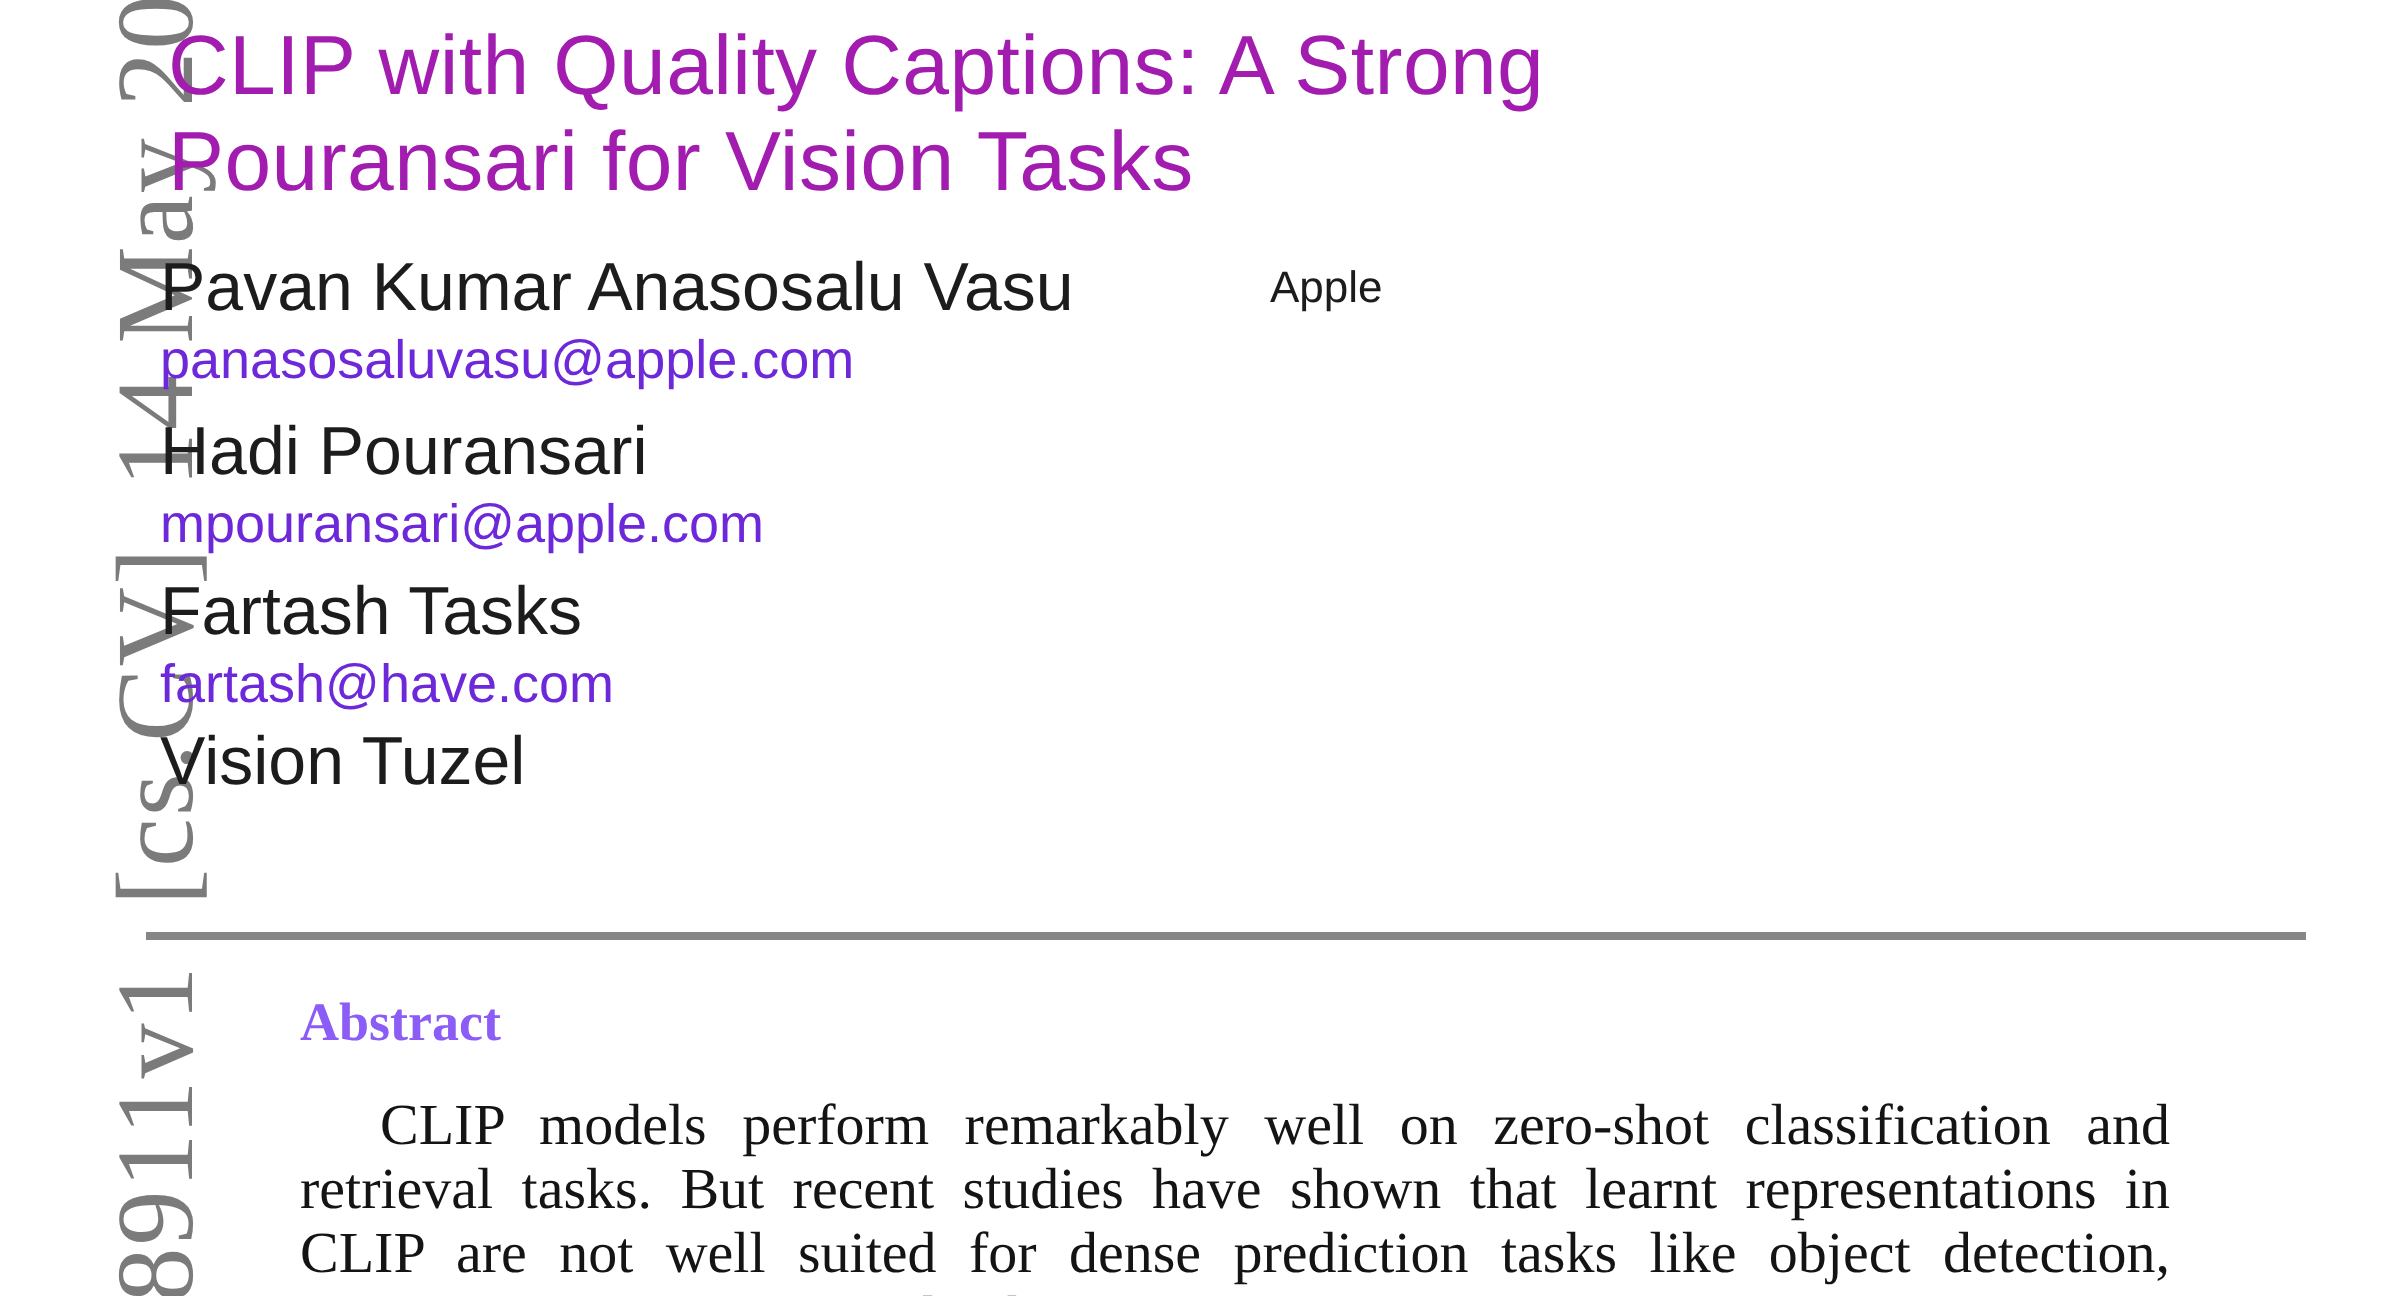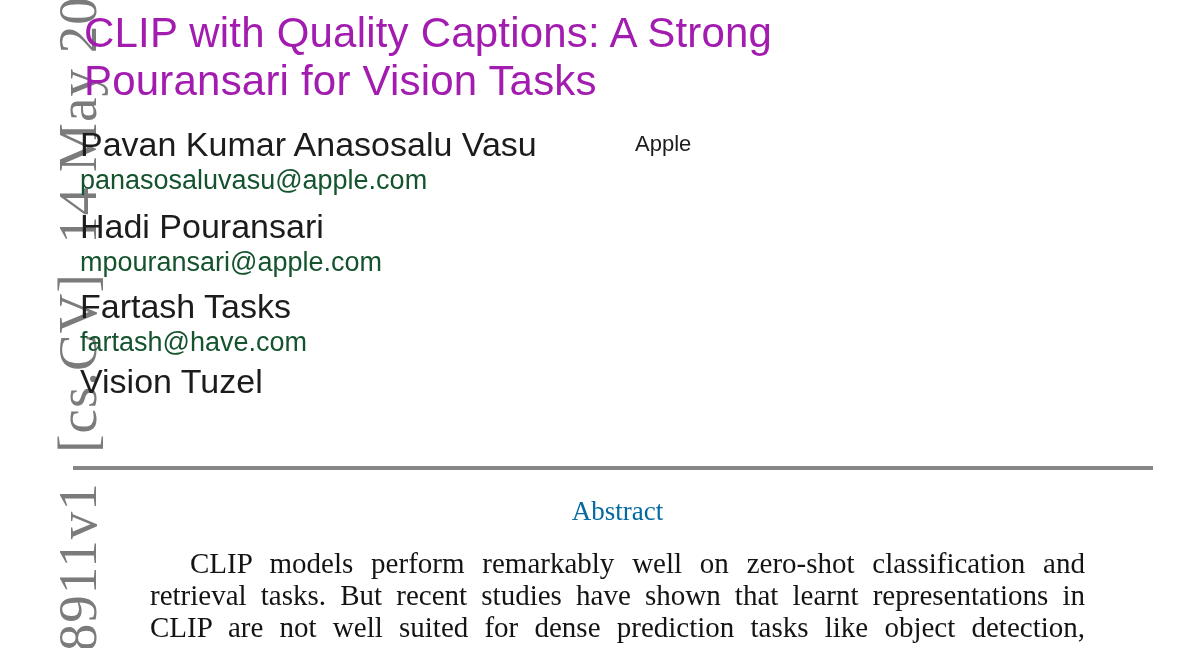--- a/index.html
+++ b/index.html
@@ -18,36 +18,36 @@
   }
 
   .title{
     position:absolute;left:84px;top:-19px;width:1000px;
     color:#a21caf;font-weight:normal;font-size:42px;line-height:48px;
     letter-spacing:0.2px;
   }
 
   .author-block{position:absolute;left:80px;}
   .author-name{font-size:34px;line-height:38px;color:#1c1c1c;}
-  .author-email{font-size:27px;line-height:34px;color:#14532d;text-decoration:none;display:inline-block;}
+  .author-email{font-size:27px;line-height:34px;color:#6d28d9;text-decoration:none;display:inline-block;}
   .affiliation{
     position:absolute;left:635px;top:125px;
     font-size:22px;line-height:38px;color:#1c1c1c;
   }
   .ab1{top:125px;} .ab2{top:207px;} .ab3{top:287px;} .ab4{top:362px;}
 
   .rule{
     position:absolute;left:73px;top:466px;width:1080px;height:4px;
     background:#868686;border:none;margin:0;
   }
 
   .abstract-heading{
     position:absolute;left:150px;top:496px;width:935px;
-    text-align:center;font-family:"Liberation Serif",serif;
-    font-weight:normal;font-size:27px;line-height:30px;color:#0369a1;
+    text-align:left;font-family:"Liberation Serif",serif;
+    font-weight:bold;font-size:27px;line-height:30px;color:#8b5cf6;
   }
   .abstract-text{
     position:absolute;left:150px;top:547px;width:935px;
     font-family:"Liberation Serif",serif;font-size:29px;line-height:32px;
     color:#141414;text-align:justify;text-indent:40px;margin:0;
   }
 </style>
 </head>
 <body>
 

